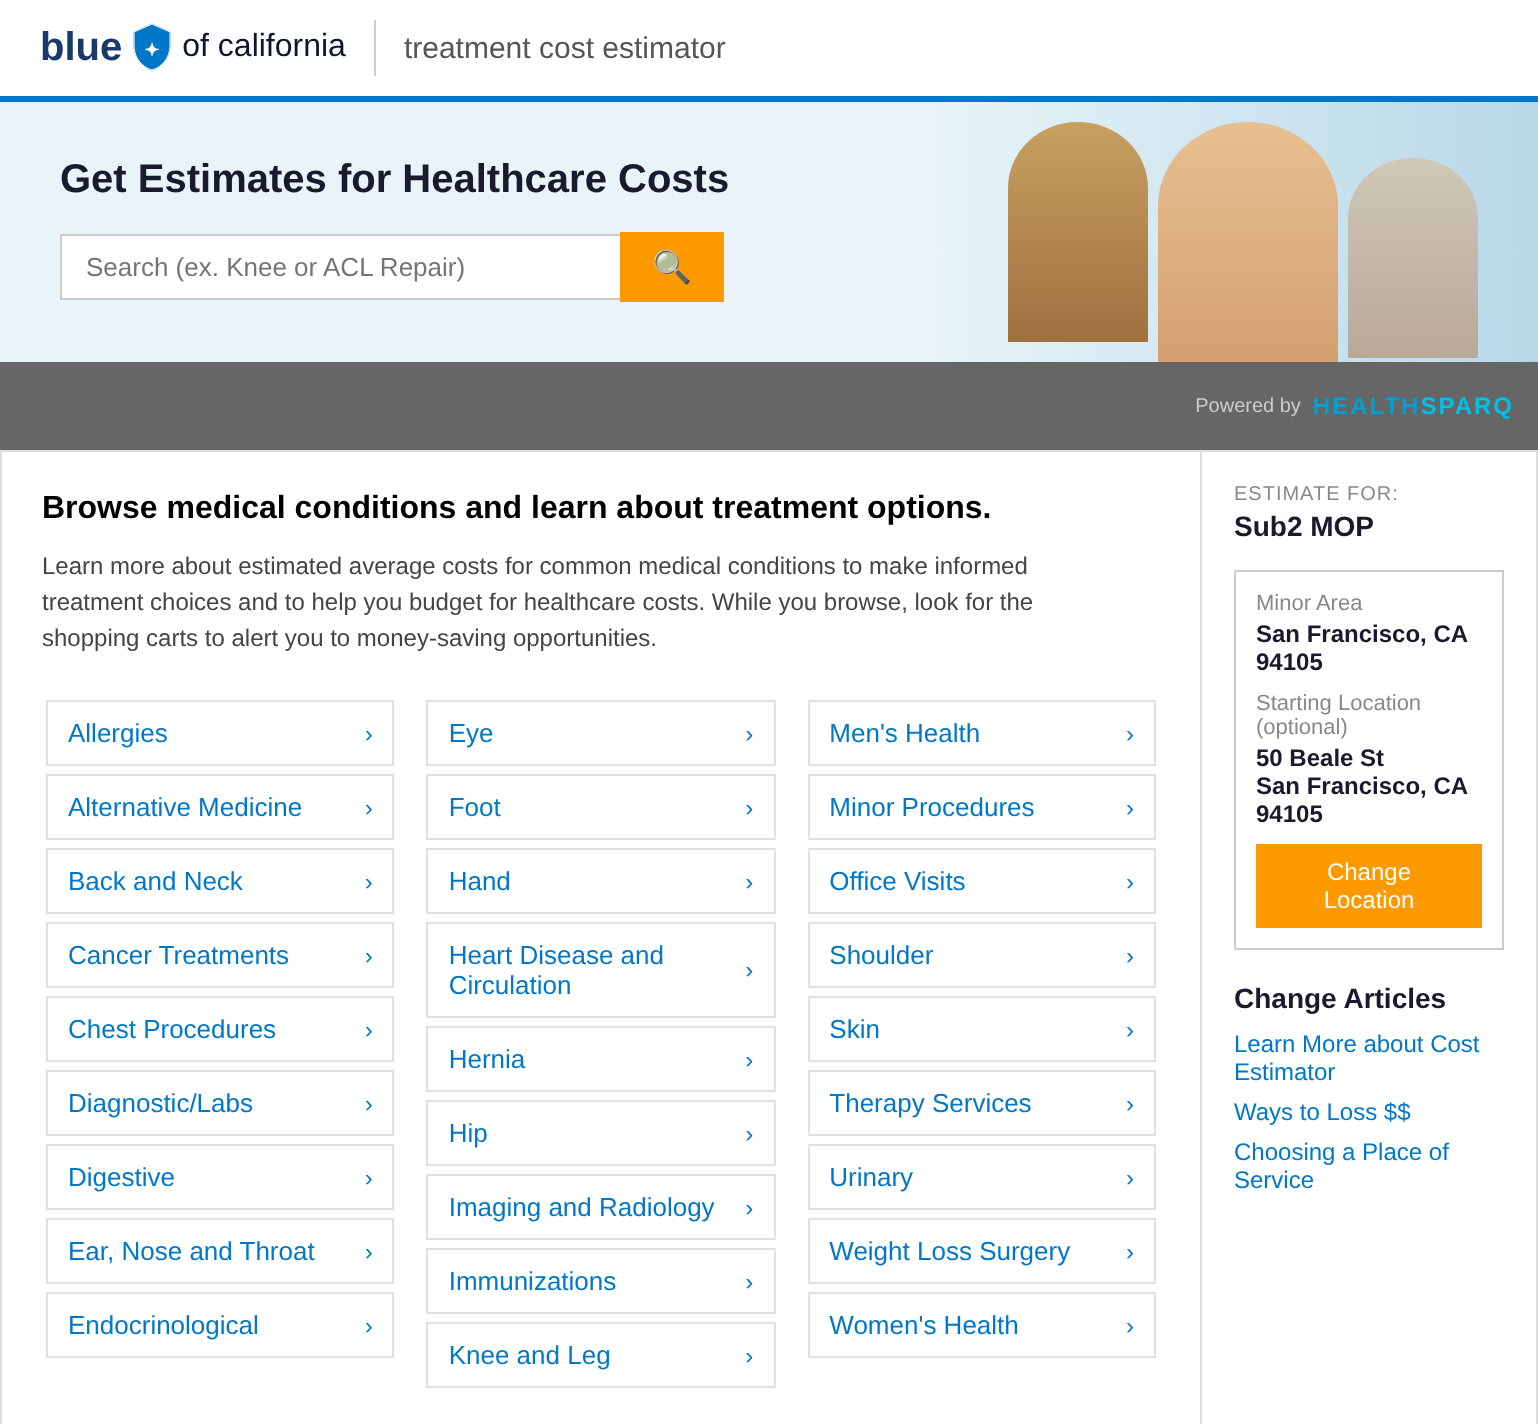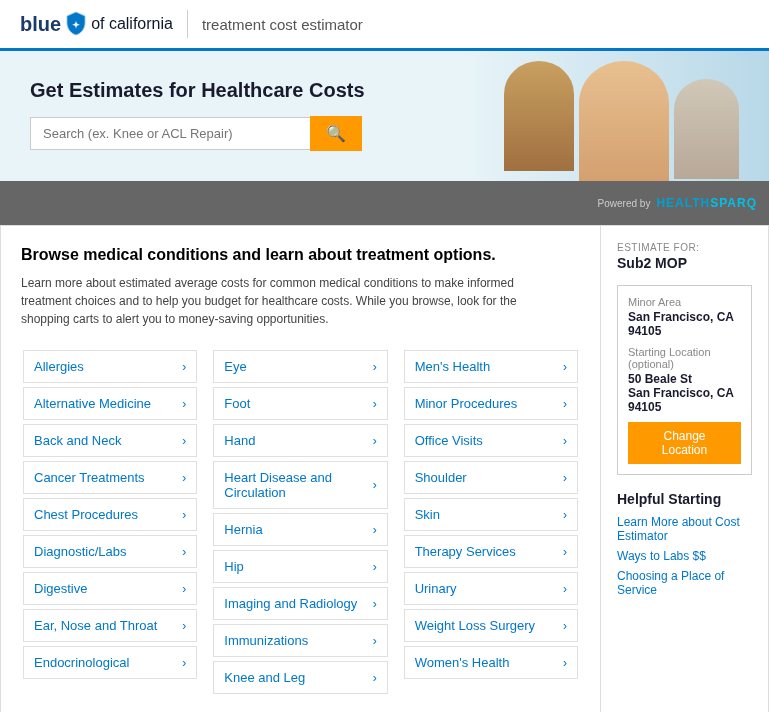--- a/index.html
+++ b/index.html
@@ -423,24 +423,24 @@
       <div class="location-label">Minor Area</div>
       <div class="location-value">San Francisco, CA 94105</div>
       <div style="margin-top:8px;">
         <div class="location-label">Starting Location (optional)</div>
         <div class="location-value">50 Beale St</div>
         <div class="location-value">San Francisco, CA 94105</div>
       </div>
       <button id="change-location-btn">Change Location</button>
     </div>
 
-    <div id="helpful-articles-title">Helpful Starting</div>
+    <div id="helpful-articles-title">Change Articles</div>
     <div id="articles-list">
         <a class="article-link">Learn More about Cost Estimator</a>
-        <a class="article-link">Ways to Labs $$</a>
+        <a class="article-link">Ways to Loss $$</a>
         <a class="article-link">Choosing a Place of Service</a>
       </div>
   </div>
 
 </div>
 
 <div id="footer">
   
 </div>
 

